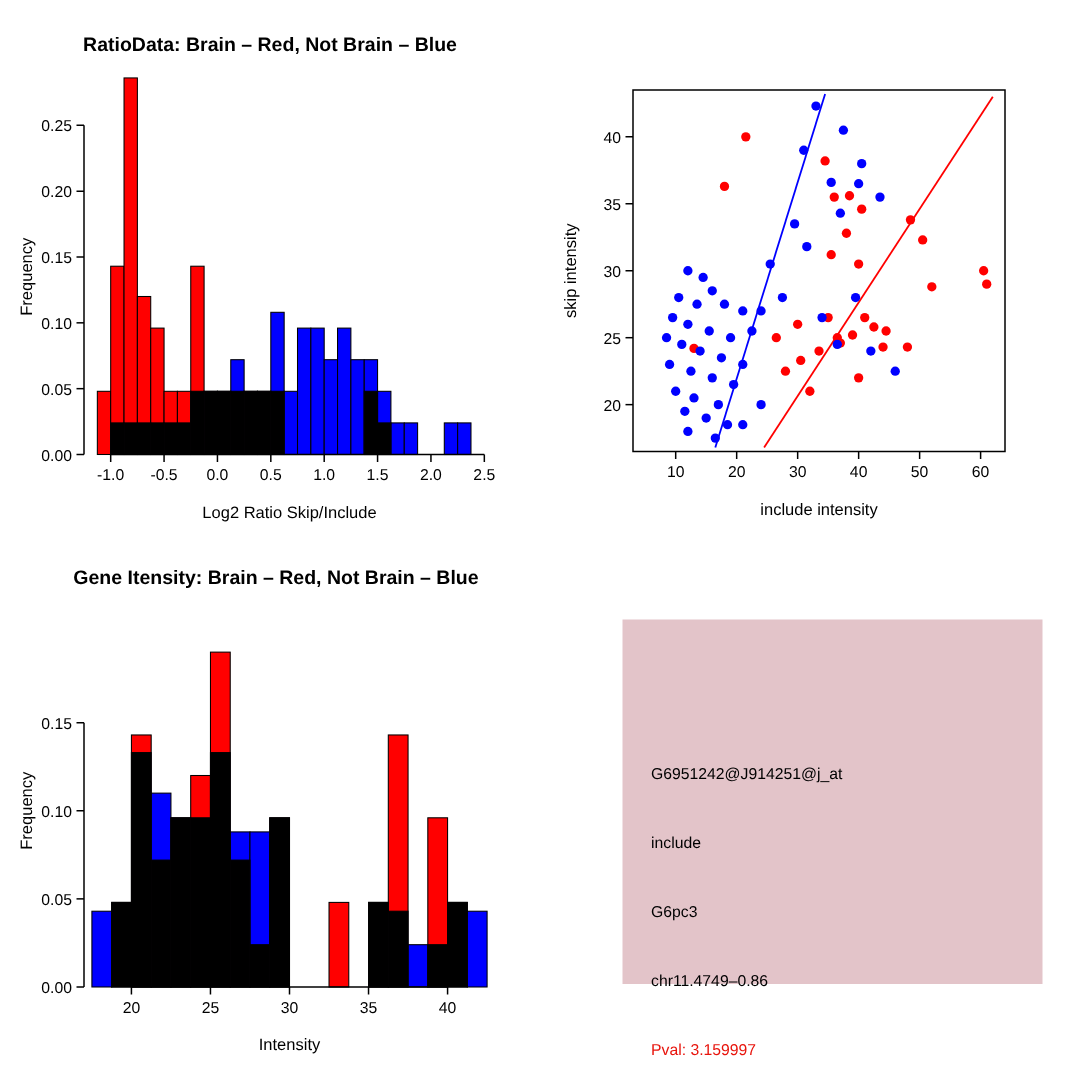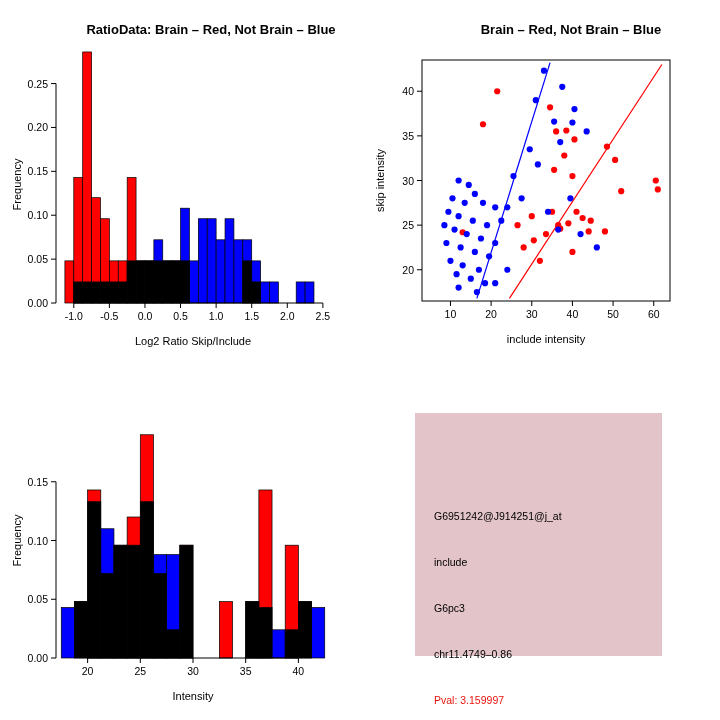--- a/index.html
+++ b/index.html
@@ -16,21 +16,20 @@
     overflow: hidden;
   }
   .panel {
     position: absolute;
   }
   .panel-title {
     font-size: 13px;
     font-weight: bold;
     text-align: center;
     white-space: nowrap;
-    padding-left: 31px;
   }
   svg { display: block; }
 
   
   #panel-ratio { left: 0px; top: 8px; width: 360px; height: 355px; }
   #panel-ratio .panel-title { position: absolute; left: 0; top: 14px; width: 360px; }
 
   
   #panel-scatter { left: 360px; top: 8px; width: 360px; height: 355px; }
   #panel-scatter .panel-title { position: absolute; left: 0; top: 14px; width: 360px; }
@@ -41,20 +40,21 @@
 
   
   #panel-info { left: 360px; top: 363px; width: 360px; height: 357px; }
   .info-box {
     position: absolute;
     left: 55px;
     top: 50px;
     width: 247px;
     height: 243px;
     background: #e3c4c9;
+    padding-left: 33px;
   }
   .info-line {
     position: absolute;
     left: 19px;
     font-size: 10.5px;
     color: #000000;
     white-space: nowrap;
   }
   .info-line.pval { color: #e8140c; }
 </style>
@@ -140,21 +140,20 @@
       <line x1="287.2987012987013" y1="295" x2="287.2987012987013" y2="300" stroke="#000" stroke-width="1"></line>
       <text x="287.2987012987013" y="312" font-size="10.5" font-family="&quot;Liberation Sans&quot;, sans-serif" text-anchor="middle" fill="#000">2.0</text>
       <line x1="322.8831168831169" y1="295" x2="322.8831168831169" y2="300" stroke="#000" stroke-width="1"></line>
       <text x="322.8831168831169" y="312" font-size="10.5" font-family="&quot;Liberation Sans&quot;, sans-serif" text-anchor="middle" fill="#000">2.5</text>
       <text x="193" y="337" font-size="11" font-family="&quot;Liberation Sans&quot;, sans-serif" text-anchor="middle" fill="#000">Log2 Ratio Skip/Include</text>
       <text x="21" y="176.5" font-size="11" font-family="&quot;Liberation Sans&quot;, sans-serif" text-anchor="middle" fill="#000" transform="rotate(-90 21 176.5)">Frequency</text>
     </svg>
 </div>
 
 <div class="panel" id="panel-scatter">
-  <div class="panel-title">Brain – Red, Not Brain – Blue</div>
   <svg id="svg-scatter" width="360" height="355">
       <rect x="62" y="52" width="248" height="241" fill="none" stroke="#000" stroke-width="1"></rect>
       <clipPath id="sc-clip">
         <rect x="62" y="52" width="248" height="241"></rect>
       </clipPath>
       <g clip-path="url(#sc-clip)">
         <line x1="116.88524590163934" y1="290.3222222222222" x2="190.0655737704918" y2="54.67777777777775" stroke="#0000ff" stroke-width="1.2"></line>
         <line x1="149.40983606557376" y1="290.3222222222222" x2="301.86885245901635" y2="56.46296296296296" stroke="#ff0000" stroke-width="1.2"></line>
         <g>
           <circle cx="137.21311475409834" cy="83.24074074074073" r="3.1" fill="#ff0000"></circle>
@@ -262,20 +261,21 @@
       <line x1="57" y1="127.87037037037035" x2="62" y2="127.87037037037035" stroke="#000" stroke-width="1"></line>
       <text x="54" y="131.87037037037035" font-size="10.5" font-family="&quot;Liberation Sans&quot;, sans-serif" text-anchor="end" fill="#000">35</text>
       <line x1="57" y1="83.24074074074073" x2="62" y2="83.24074074074073" stroke="#000" stroke-width="1"></line>
       <text x="54" y="87.24074074074073" font-size="10.5" font-family="&quot;Liberation Sans&quot;, sans-serif" text-anchor="end" fill="#000">40</text>
       <text x="186" y="335" font-size="11" font-family="&quot;Liberation Sans&quot;, sans-serif" text-anchor="middle" fill="#000">include intensity</text>
       <text x="24" y="172.5" font-size="11" font-family="&quot;Liberation Sans&quot;, sans-serif" text-anchor="middle" fill="#000" transform="rotate(-90 24 172.5)">skip intensity</text>
     </svg>
 </div>
 
 <div class="panel" id="panel-gene">
+  <div class="panel-title">Gene Itensity: Brain – Red, Not Brain – Blue</div>
   <svg id="svg-gene" width="360" height="357">
       <g style="mix-blend-mode:multiply">
         <g style="mix-blend-mode:multiply">
           <rect x="74.4423076923077" y="238.6" width="13.17307692307692" height="56.400000000000006" fill="#ff0000" stroke="#000000" stroke-width="0.7"></rect>
           <rect x="87.61538461538461" y="126.97500000000002" width="13.173076923076934" height="168.02499999999998" fill="#ff0000" stroke="#000000" stroke-width="0.7"></rect>
           <rect x="100.78846153846155" y="210.40000000000003" width="13.173076923076906" height="84.59999999999997" fill="#ff0000" stroke="#000000" stroke-width="0.7"></rect>
           <rect x="113.96153846153845" y="182.2" width="13.173076923076934" height="112.80000000000001" fill="#ff0000" stroke="#000000" stroke-width="0.7"></rect>
           <rect x="127.13461538461539" y="154" width="13.173076923076934" height="141" fill="#ff0000" stroke="#000000" stroke-width="0.7"></rect>
           <rect x="140.30769230769232" y="71.75" width="13.173076923076906" height="223.25" fill="#ff0000" stroke="#000000" stroke-width="0.7"></rect>
           <rect x="153.48076923076923" y="210.40000000000003" width="13.173076923076934" height="84.59999999999997" fill="#ff0000" stroke="#000000" stroke-width="0.7"></rect>

